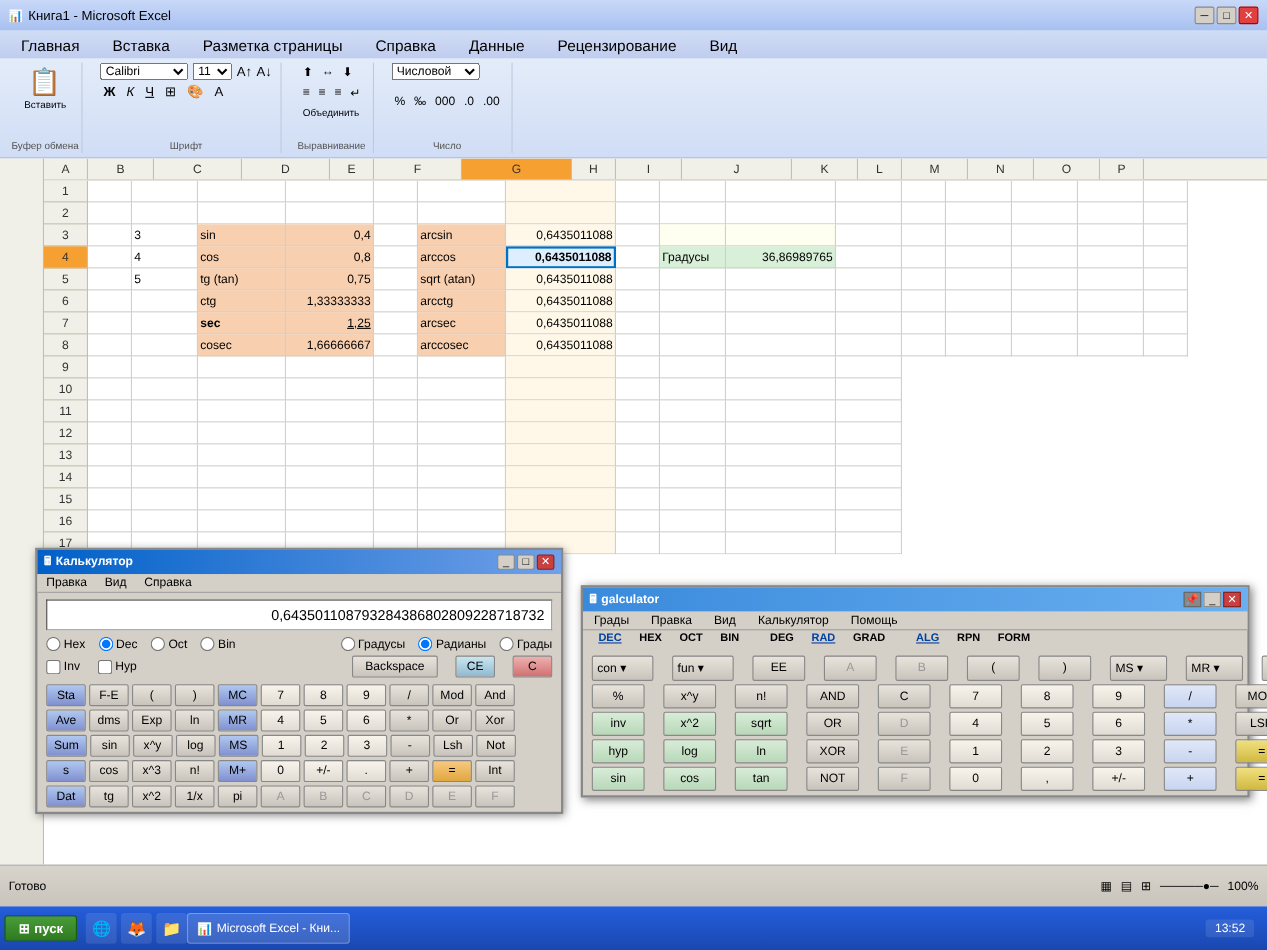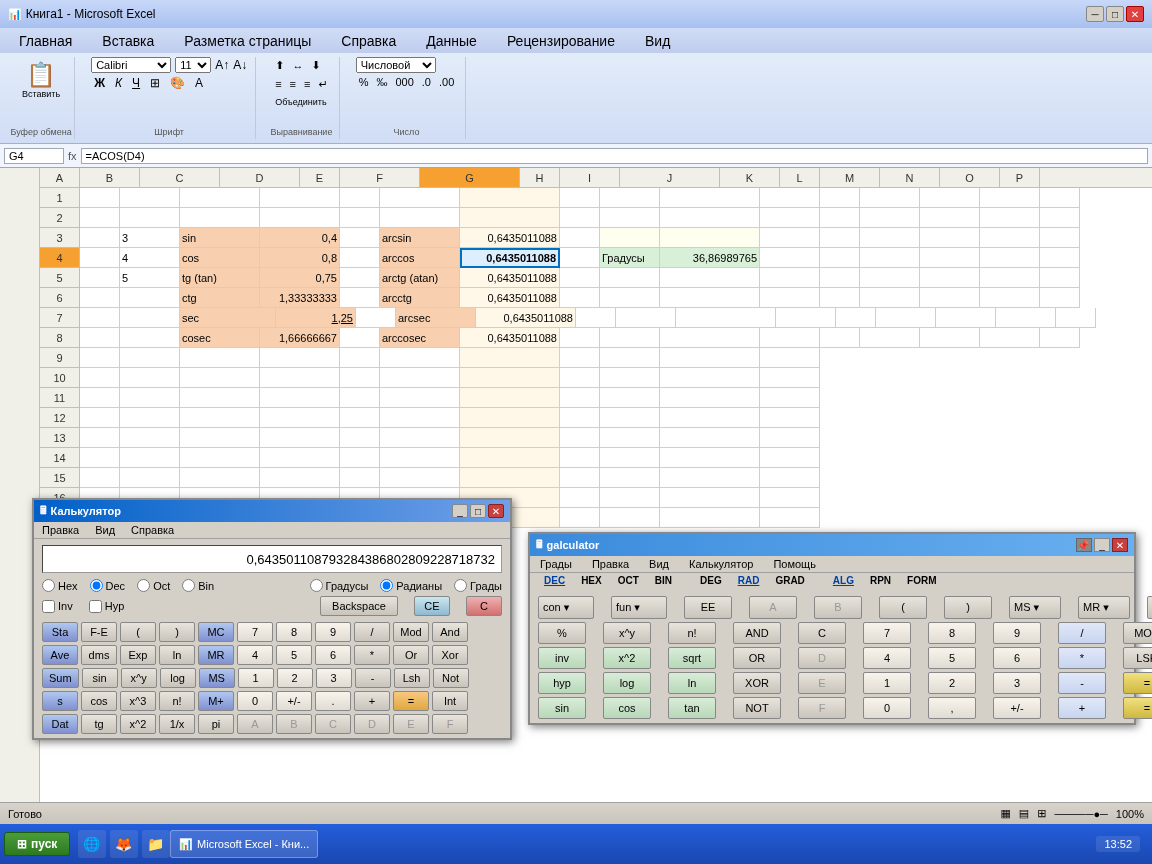--- a/index.html
+++ b/index.html
@@ -52,21 +52,21 @@
     .grid { flex: 1; overflow: hidden; }
     .grid-row { display: flex; height: 20px; }
     .cell { border-right: 1px solid #d0d0c8; border-bottom: 1px solid #d0d0c8; display: flex; align-items: center; padding: 0 2px; font-size: 11px; flex-shrink: 0; overflow: hidden; white-space: nowrap; }
     .cell.selected { border: 2px solid #0070c0; background: #ddeeff; }
     .cell.active-col { background: #fff8e8; }
     .cell-pink { background: #f8d0b0; }
     .cell-green { background: #d8f0d8; }
     .cell-yellow { background: #fffff0; }
 
     
-    .statusbar { height: 22px; background: linear-gradient(to bottom, #d8d4cc, #c8c4bc); border-top: 1px solid #a0a0a0; display: flex; align-items: center; padding: 0 8px; font-size: 11px; }
+    .statusbar { height: 38px; background: linear-gradient(to bottom, #d8d4cc, #c8c4bc); border-top: 1px solid #a0a0a0; display: flex; align-items: center; padding: 0 8px; font-size: 11px; }
     .statusbar-right { margin-left: auto; display: flex; align-items: center; gap: 8px; }
 
     
     .calc-window { position: absolute; top: 498px; left: 32px; width: 480px; background: #d4d0c8; border: 2px solid #888; box-shadow: 2px 2px 8px rgba(0,0,0,0.5); z-index: 100; }
     .calc-titlebar { background: linear-gradient(to right, #0060c8, #70a0e8); height: 22px; display: flex; align-items: center; padding: 0 6px; justify-content: space-between; }
     .calc-titlebar-title { color: white; font-size: 11px; font-weight: bold; display: flex; align-items: center; gap: 4px; }
     .calc-titlebar-controls { display: flex; gap: 2px; }
     .calc-tb-btn { width: 16px; height: 14px; display: flex; align-items: center; justify-content: center; font-size: 10px; cursor: pointer; border-radius: 2px; }
     .calc-menu { background: #d4d0c8; display: flex; gap: 0; border-bottom: 1px solid #a0a0a0; }
     .calc-menu-item { padding: 2px 8px; font-size: 11px; cursor: pointer; }
@@ -179,42 +179,37 @@
             <div style="padding:2px 3px;cursor:pointer;font-size:11px;">↵</div>
           </div>
           <div style="display:flex;gap:2px;">
             <div style="padding:2px 3px;cursor:pointer;font-size:11px;font-size:9px;">Объединить</div>
           </div>
         </div>
         <div class="ribbon-group-label">Выравнивание</div>
       </div>
 
       <div class="ribbon-group">
-        <div class="ribbon-group-content" style="flex-direction:column;gap:2px;">
+        <div class="ribbon-group-content" style="flex-direction:column;gap:12px;">
           <select style="font-size:11px;width:80px;">
             <option>Числовой</option>
           </select>
           <div style="display:flex;gap:2px;font-size:11px;">
             <div style="padding:1px 3px;cursor:pointer;">%</div>
             <div style="padding:1px 3px;cursor:pointer;">‰</div>
             <div style="padding:1px 3px;cursor:pointer;">000</div>
             <div style="padding:1px 3px;cursor:pointer;">.0</div>
             <div style="padding:1px 3px;cursor:pointer;">.00</div>
           </div>
         </div>
         <div class="ribbon-group-label">Число</div>
       </div>
     </div>
   </div>
 
-  <div class="formula-bar">
-    <input class="cell-ref" type="text" value="G4" style="">
-    <span style="font-size:11px;color:#555;">fx</span>
-    <input class="formula-input" type="text" value="=ACOS(D4)" style="">
-  </div>
 
   <div class="spreadsheet">
 
     <div style="width:40px;flex-shrink:0;background:#f0f0e8;border-right:1px solid #c0c0b0;"></div>
     <div style="flex:1;display:flex;flex-direction:column;overflow:hidden;">
       <div class="col-headers">
         <div class="col-header" style="width:40px;">A</div>
         <div class="col-header" style="width:60px;">B</div>
         <div class="col-header" style="width:80px;">C</div>
         <div class="col-header" style="width:80px;">D</div>
@@ -333,21 +328,21 @@
             <div class="cell" style="width:60px;"></div>
             <div class="cell" style="width:40px;"></div>
           </div>
 
           <div class="grid-row">
             <div class="cell" style="width:40px;"></div>
             <div class="cell" style="width:60px;">5</div>
             <div class="cell cell-pink" style="width:80px;">tg (tan)</div>
             <div class="cell cell-pink" style="width:80px;justify-content:flex-end;">0,75</div>
             <div class="cell" style="width:40px;"></div>
-            <div class="cell cell-pink" style="width:80px;">arctg (atan)</div>
+            <div class="cell cell-pink" style="width:80px;">sqrt (atan)</div>
             <div class="cell cell-pink active-col" style="width:100px;justify-content:flex-end;">0,6435011088</div>
             <div class="cell" style="width:40px;"></div>
             <div class="cell" style="width:60px;"></div>
             <div class="cell" style="width:100px;"></div>
             <div class="cell" style="width:60px;"></div>
             <div class="cell" style="width:40px;"></div>
             <div class="cell" style="width:60px;"></div>
             <div class="cell" style="width:60px;"></div>
             <div class="cell" style="width:60px;"></div>
             <div class="cell" style="width:40px;"></div>
@@ -368,21 +363,21 @@
             <div class="cell" style="width:40px;"></div>
             <div class="cell" style="width:60px;"></div>
             <div class="cell" style="width:60px;"></div>
             <div class="cell" style="width:60px;"></div>
             <div class="cell" style="width:40px;"></div>
           </div>
 
           <div class="grid-row">
             <div class="cell" style="width:40px;"></div>
             <div class="cell" style="width:60px;"></div>
-            <div class="cell cell-pink" style="width:96px;">sec</div>
+            <div class="cell cell-pink" style="width:80px;font-weight:bold;">sec</div>
             <div class="cell cell-pink" style="width:80px;justify-content:flex-end;text-decoration:underline;">1,25</div>
             <div class="cell" style="width:40px;"></div>
             <div class="cell cell-pink" style="width:80px;">arcsec</div>
             <div class="cell cell-pink active-col" style="width:100px;justify-content:flex-end;">0,6435011088</div>
             <div class="cell" style="width:40px;"></div>
             <div class="cell" style="width:60px;"></div>
             <div class="cell" style="width:100px;"></div>
             <div class="cell" style="width:60px;"></div>
             <div class="cell" style="width:40px;"></div>
             <div class="cell" style="width:60px;"></div>

